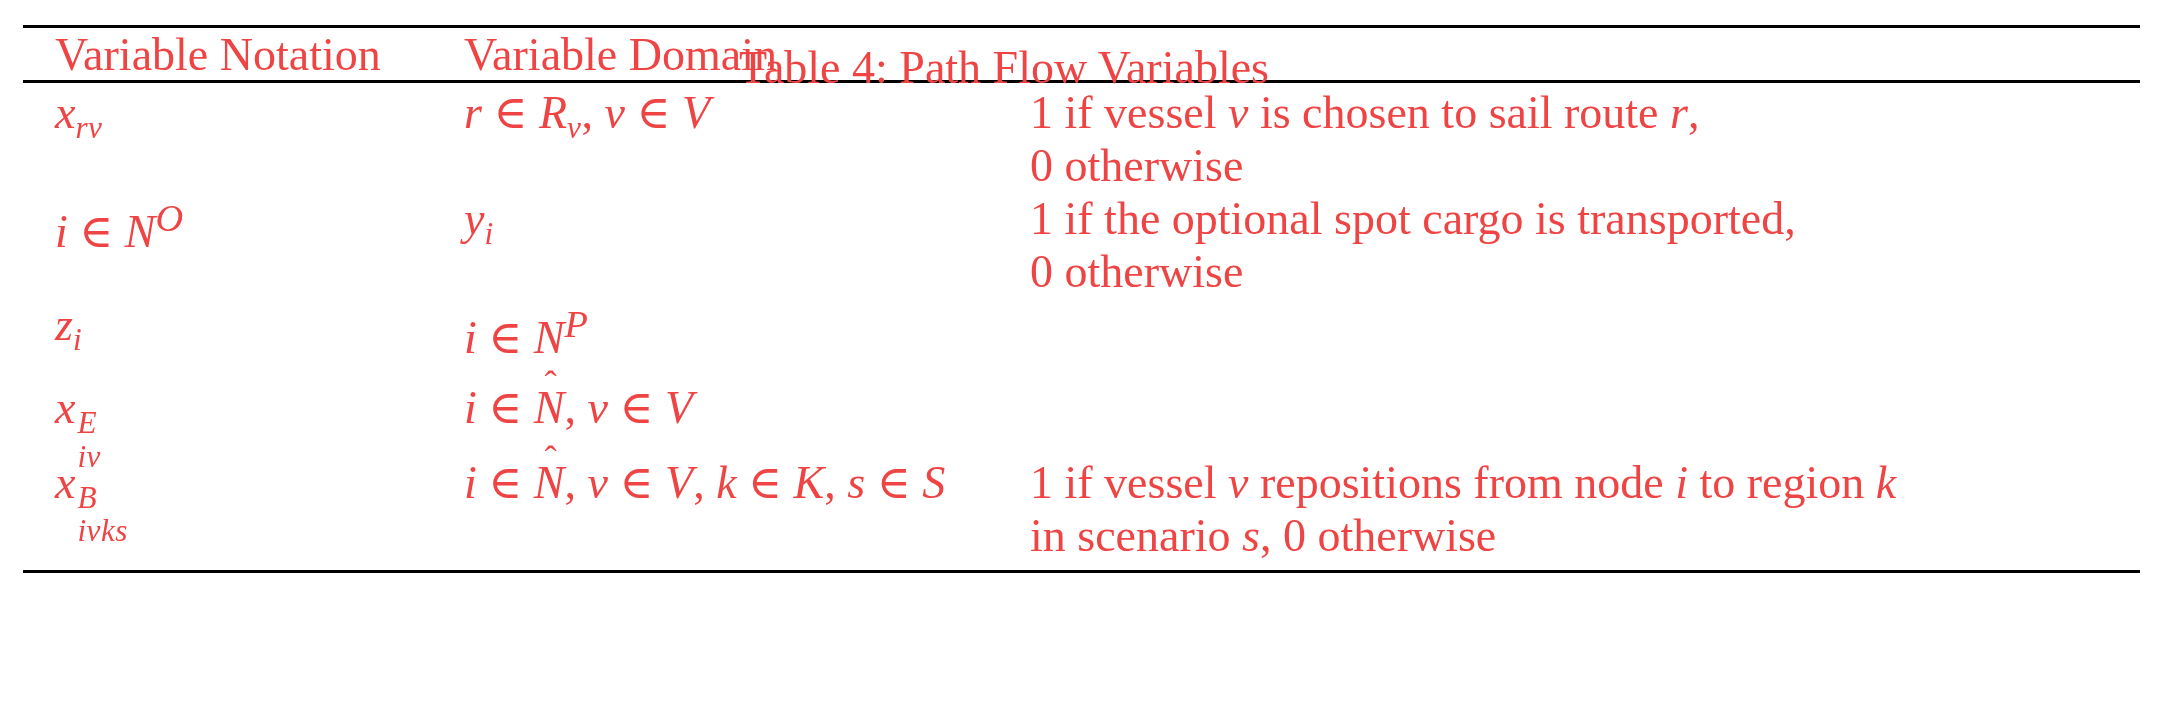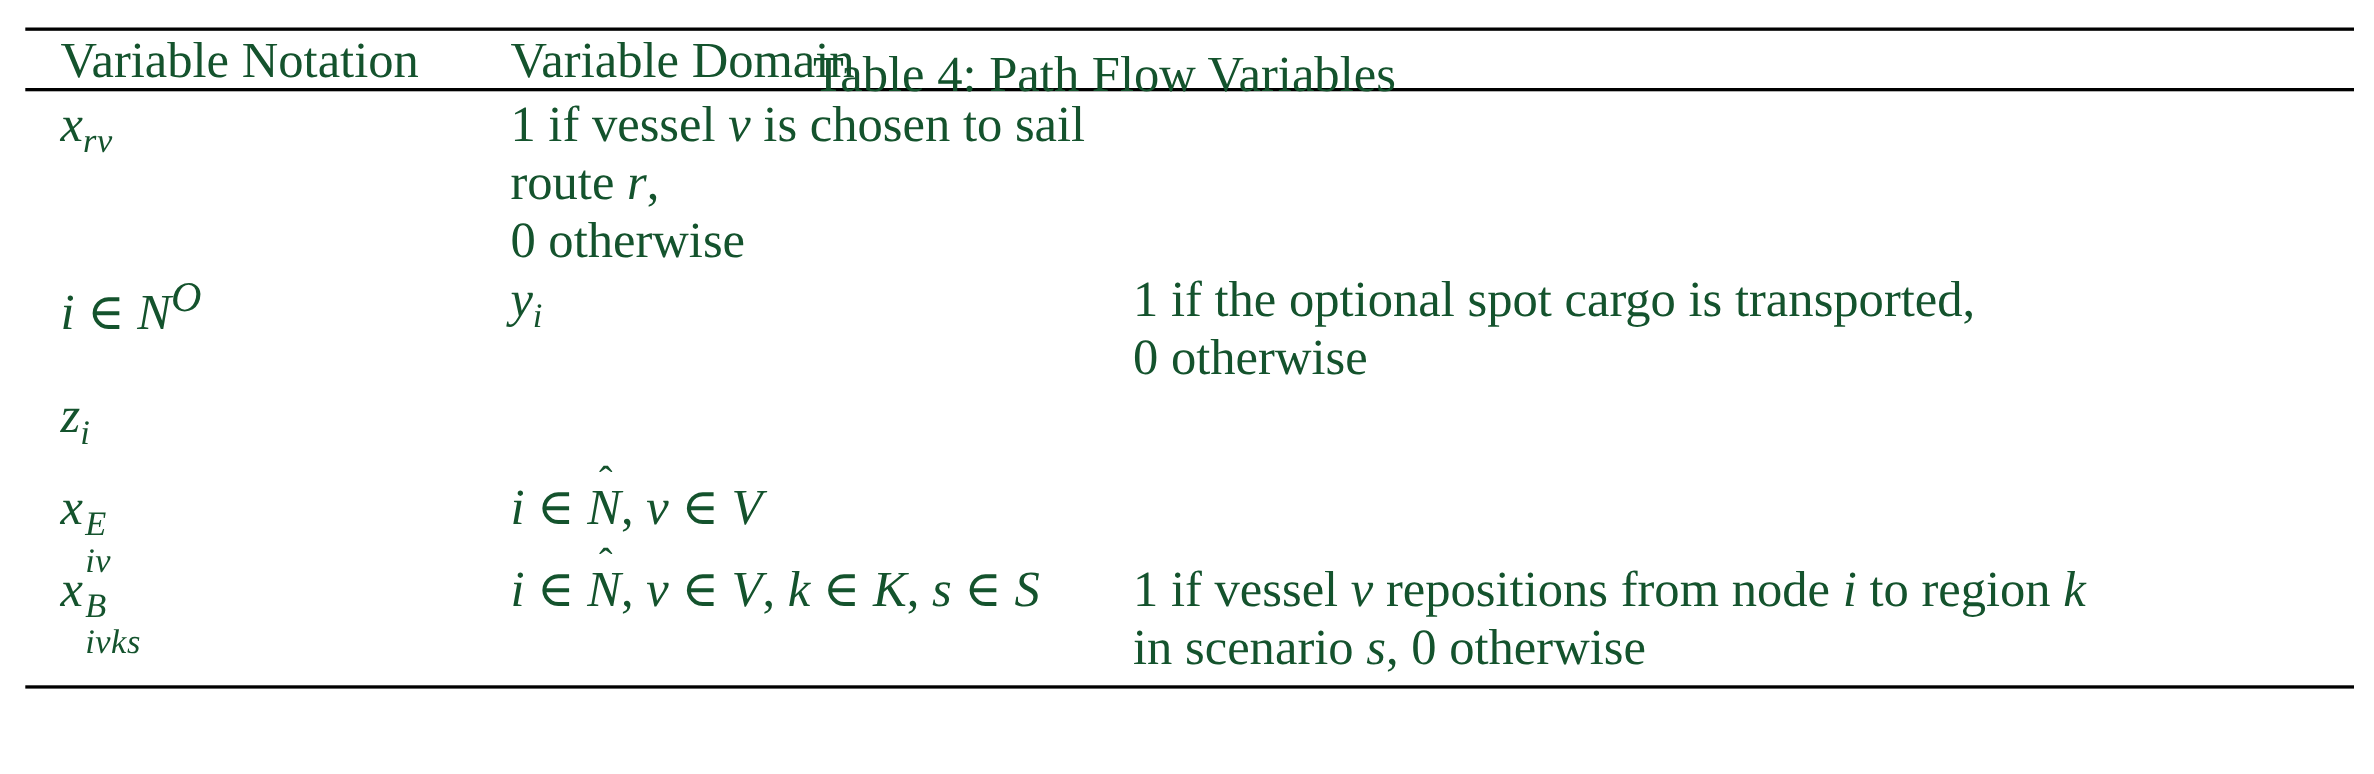--- a/index.html
+++ b/index.html
@@ -1,21 +1,21 @@
 <!DOCTYPE html>
 <html><head>
 <meta charset="utf-8">
 <style>
   html, body { margin: 0; padding: 0; background: #ffffff; }
   .page {
     position: relative;
     width: 2158px;
     height: 704px;
     background: #ffffff;
-    color: #14532d;
+    color: #ef4444;
     font-family: "Liberation Serif", "DejaVu Serif", serif;
     font-size: 46px;
     line-height: 53px;
     overflow: hidden;
   }
   .latex-table {
     position: absolute;
     left: 23px;
     top: 25px;
     width: 2117px;
@@ -73,31 +73,33 @@
   <div class="latex-table">
     <div class="rule"></div>
     <div class="grid header-row">
       <div class="cell">Variable Notation</div>
       <div class="cell">Variable Domain</div>
     </div>
     <div class="rule"></div>
     <div class="tbody" id="rows">
   <div class="grid table-row">
     <div class="cell math"><i>x</i><sub><i>rv</i></sub></div>
+    <div class="cell math"><i>r</i> ∈ <span class="cal">R</span><sub><i>v</i></sub>, <i>v</i> ∈ <span class="cal">V</span></div>
     <div class="cell desc">1 if vessel <i>v</i> is chosen to sail route <i>r</i>,<br>0 otherwise</div>
   </div>
 
   <div class="grid table-row">
     <div class="cell math"><i>i</i> ∈ <span class="cal">N</span><sup><i>O</i></sup></div>
     <div class="cell math"><i>y</i><sub><i>i</i></sub></div>
     <div class="cell desc">1 if the optional spot cargo is transported,<br>0 otherwise</div>
   </div>
 
   <div class="grid table-row">
     <div class="cell math"><i>z</i><sub><i>i</i></sub></div>
+    <div class="cell math"><i>i</i> ∈ <span class="cal">N</span><sup><i>P</i></sup></div>
   </div>
 
   <div class="grid table-row row4">
     <div class="cell math"><i>x</i><span class="ss">
               <span><i>E</i></span>
               <span><i>iv</i></span>
             </span></div>
     <div class="cell math"><i>i</i> ∈ <span class="hat"><span class="hat-mark">ˆ</span><span class="cal">N</span></span>, <i>v</i> ∈ <span class="cal">V</span></div>
   </div>
 

